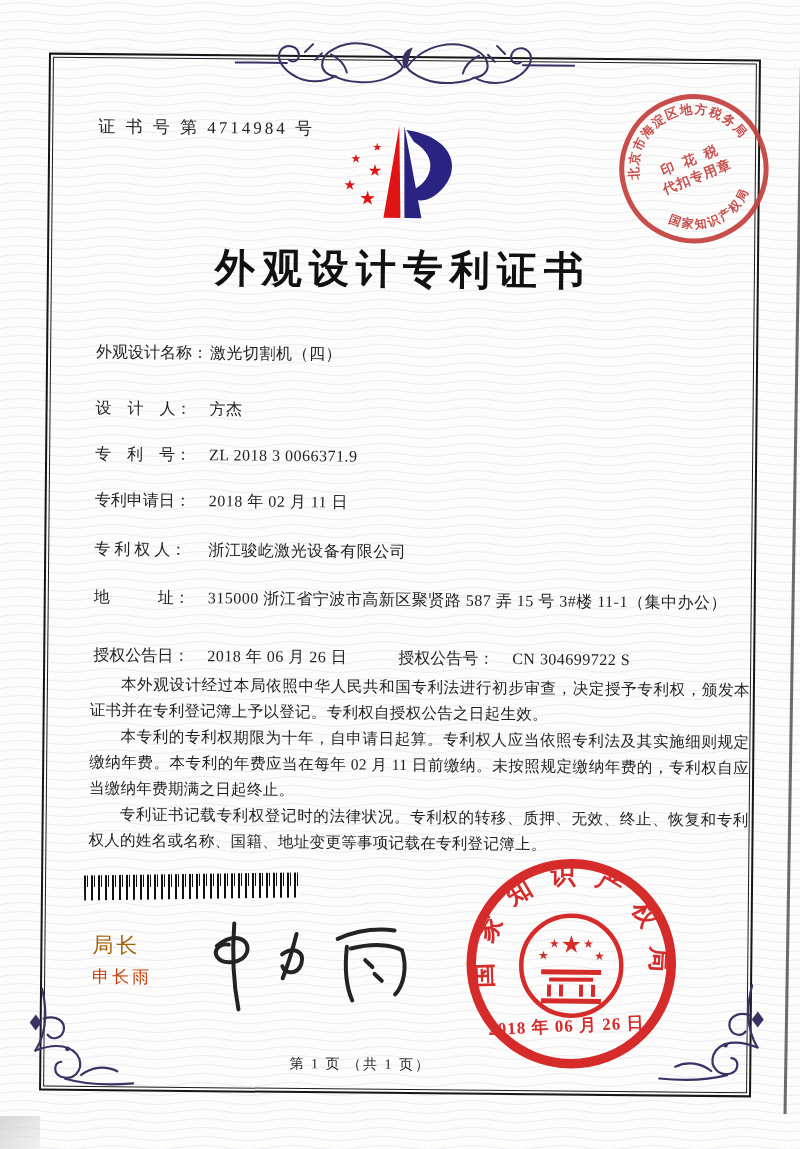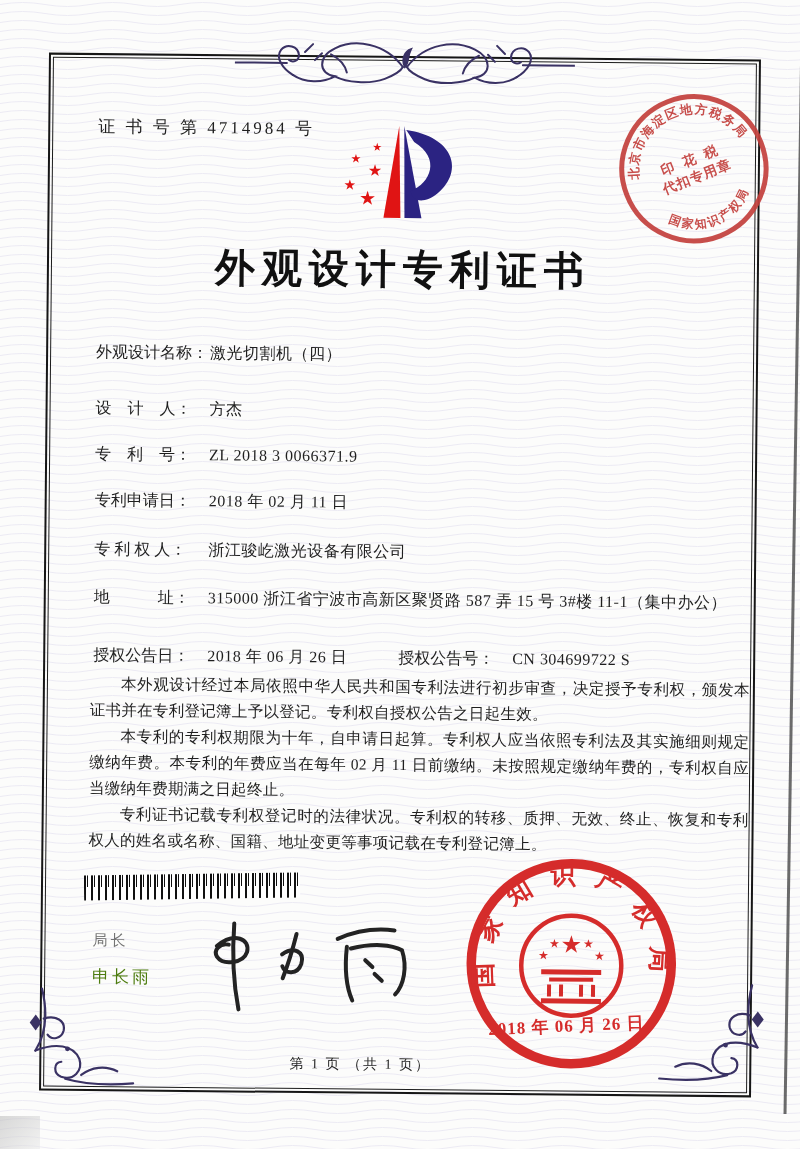--- a/index.html
+++ b/index.html
@@ -40,22 +40,22 @@
   .barcode{
     position:absolute;left:43px;top:820px;width:216px;height:25px;
     transform:rotate(-1.4deg);
     background:repeating-linear-gradient(90deg,
       #101010 0px,#101010 2px,#fff 2px,#fff 3.5px,
       #101010 3.5px,#101010 4.2px,#fff 4.2px,#fff 7px,
       #101010 7px,#101010 9px,#fff 9px,#fff 10.5px,
       #101010 10.5px,#101010 11.2px,#fff 11.2px,#fff 14px);
   }
 
-  .sig-title{position:absolute;left:52px;top:878px;font-size:15px;letter-spacing:3px;color:#737373}
-  .sig-name{position:absolute;left:52px;top:912px;font-size:17px;letter-spacing:3px;color:#4d7c0f}
+  .sig-title{position:absolute;left:52px;top:878px;font-size:21px;letter-spacing:3px;color:#a16207}
+  .sig-name{position:absolute;left:52px;top:912px;font-size:17px;letter-spacing:3px;color:#c2410c}
   .sig-script{position:absolute;left:165px;top:852px;width:235px;height:110px}
 
   .seal-box{position:absolute;left:415px;top:796px;width:232px;height:232px}
   .stamp-box{position:absolute;left:560px;top:24px;width:172px;height:172px}
 
   .footer{position:absolute;left:0;top:1000px;width:100%;text-align:center;
     font-size:14px;letter-spacing:2px;margin-left:-35px}
 
   .ornament-top{position:absolute;left:186px;top:-26px;width:340px;height:66px}
   .flourish-bl{position:absolute;left:-18px;top:926px;width:116px;height:116px}

